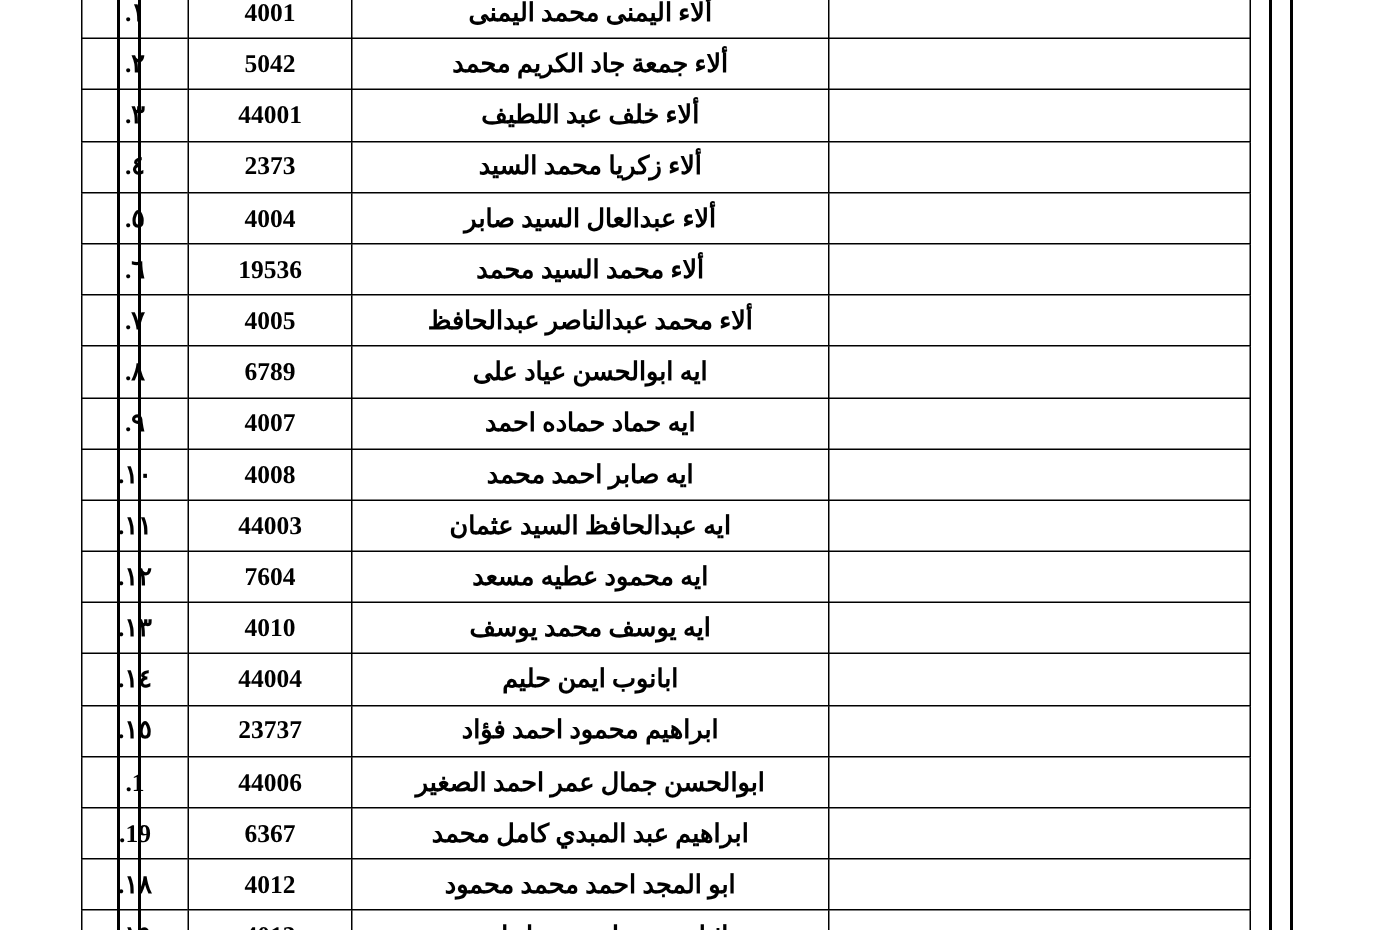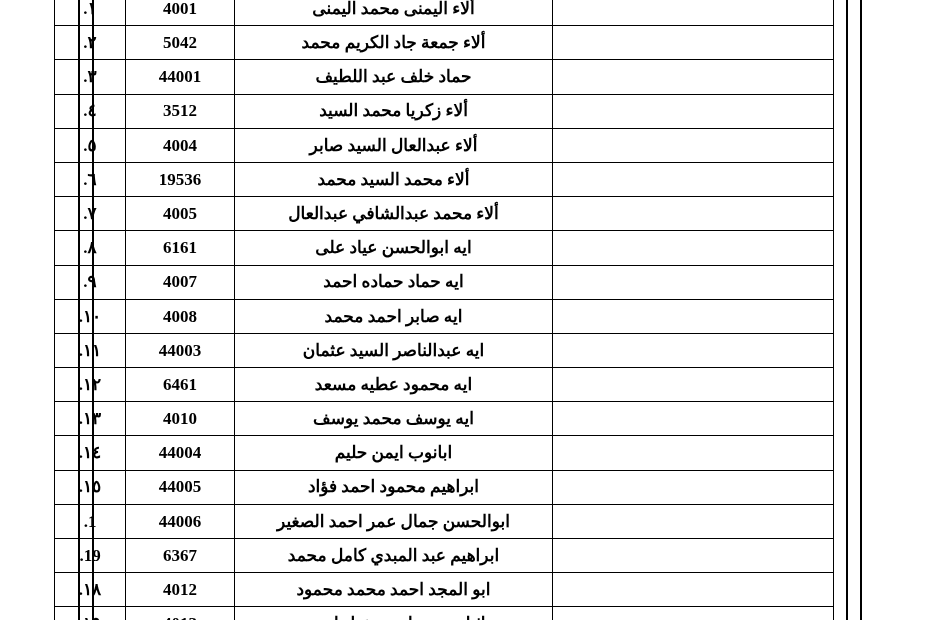--- a/index.html
+++ b/index.html
@@ -106,106 +106,106 @@
 
         <tr>
           <td class="col-blank"></td>
           <td class="col-name">ألاء جمعة جاد الكريم محمد</td>
           <td class="col-code">5042</td>
           <td class="col-num">٢.</td>
         </tr>
 
         <tr>
           <td class="col-blank"></td>
-          <td class="col-name">حماد خلف عبد اللطيف</td>
+          <td class="col-name">ألاء خلف عبد اللطيف</td>
           <td class="col-code">44001</td>
           <td class="col-num">٣.</td>
         </tr>
 
         <tr>
           <td class="col-blank"></td>
           <td class="col-name">ألاء زكريا محمد السيد</td>
-          <td class="col-code">3512</td>
+          <td class="col-code">2373</td>
           <td class="col-num">٤.</td>
         </tr>
 
         <tr>
           <td class="col-blank"></td>
           <td class="col-name">ألاء عبدالعال السيد صابر</td>
           <td class="col-code">4004</td>
           <td class="col-num">٥.</td>
         </tr>
 
         <tr>
           <td class="col-blank"></td>
           <td class="col-name">ألاء محمد السيد محمد</td>
           <td class="col-code">19536</td>
           <td class="col-num">٦.</td>
         </tr>
 
         <tr>
           <td class="col-blank"></td>
-          <td class="col-name">ألاء محمد عبدالشافي عبدالعال</td>
+          <td class="col-name">ألاء محمد عبدالناصر عبدالحافظ</td>
           <td class="col-code">4005</td>
           <td class="col-num">٧.</td>
         </tr>
 
         <tr>
           <td class="col-blank"></td>
           <td class="col-name">ايه ابوالحسن عياد على</td>
-          <td class="col-code">6161</td>
+          <td class="col-code">6789</td>
           <td class="col-num">٨.</td>
         </tr>
 
         <tr>
           <td class="col-blank"></td>
           <td class="col-name">ايه حماد حماده احمد</td>
           <td class="col-code">4007</td>
           <td class="col-num">٩.</td>
         </tr>
 
         <tr>
           <td class="col-blank"></td>
           <td class="col-name">ايه صابر احمد محمد</td>
           <td class="col-code">4008</td>
           <td class="col-num">١٠.</td>
         </tr>
 
         <tr>
           <td class="col-blank"></td>
-          <td class="col-name">ايه عبدالناصر السيد عثمان</td>
+          <td class="col-name">ايه عبدالحافظ السيد عثمان</td>
           <td class="col-code">44003</td>
           <td class="col-num">١١.</td>
         </tr>
 
         <tr>
           <td class="col-blank"></td>
           <td class="col-name">ايه محمود عطيه مسعد</td>
-          <td class="col-code">6461</td>
+          <td class="col-code">7604</td>
           <td class="col-num">١٢.</td>
         </tr>
 
         <tr>
           <td class="col-blank"></td>
           <td class="col-name">ايه يوسف محمد يوسف</td>
           <td class="col-code">4010</td>
           <td class="col-num">١٣.</td>
         </tr>
 
         <tr>
           <td class="col-blank"></td>
           <td class="col-name">ابانوب ايمن حليم</td>
           <td class="col-code">44004</td>
           <td class="col-num">١٤.</td>
         </tr>
 
         <tr>
           <td class="col-blank"></td>
           <td class="col-name">ابراهيم  محمود احمد فؤاد</td>
-          <td class="col-code">44005</td>
+          <td class="col-code">23737</td>
           <td class="col-num">١٥.</td>
         </tr>
 
         <tr>
           <td class="col-blank"></td>
           <td class="col-name">ابوالحسن جمال عمر احمد الصغير</td>
           <td class="col-code">44006</td>
           <td class="col-num">1.</td>
         </tr>
 

